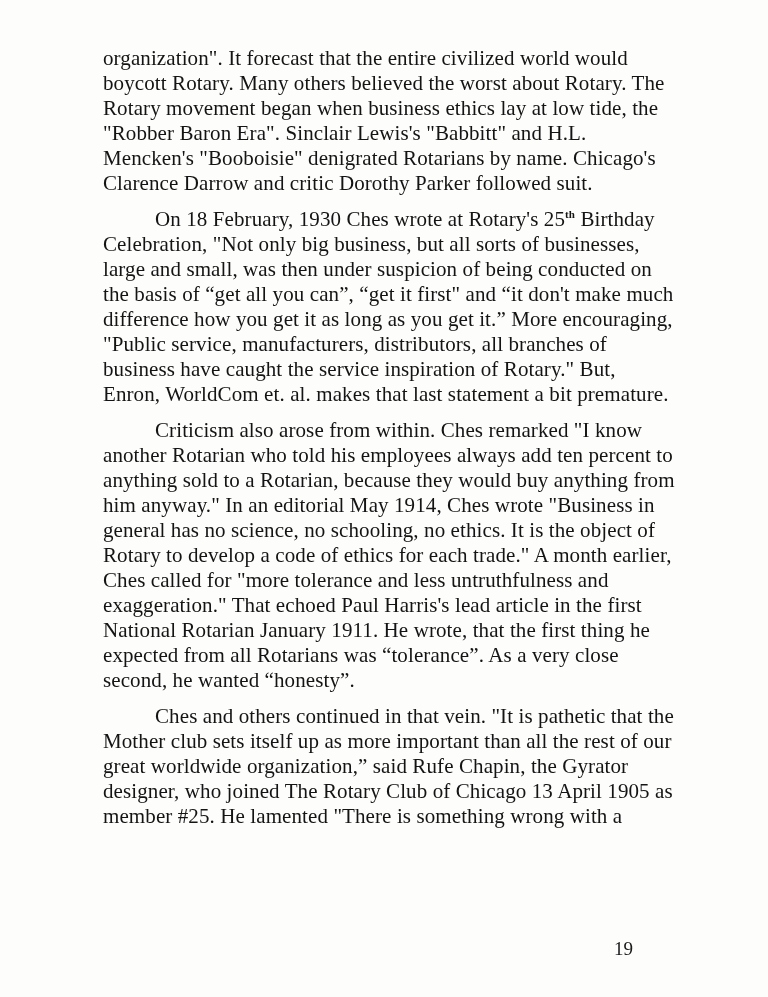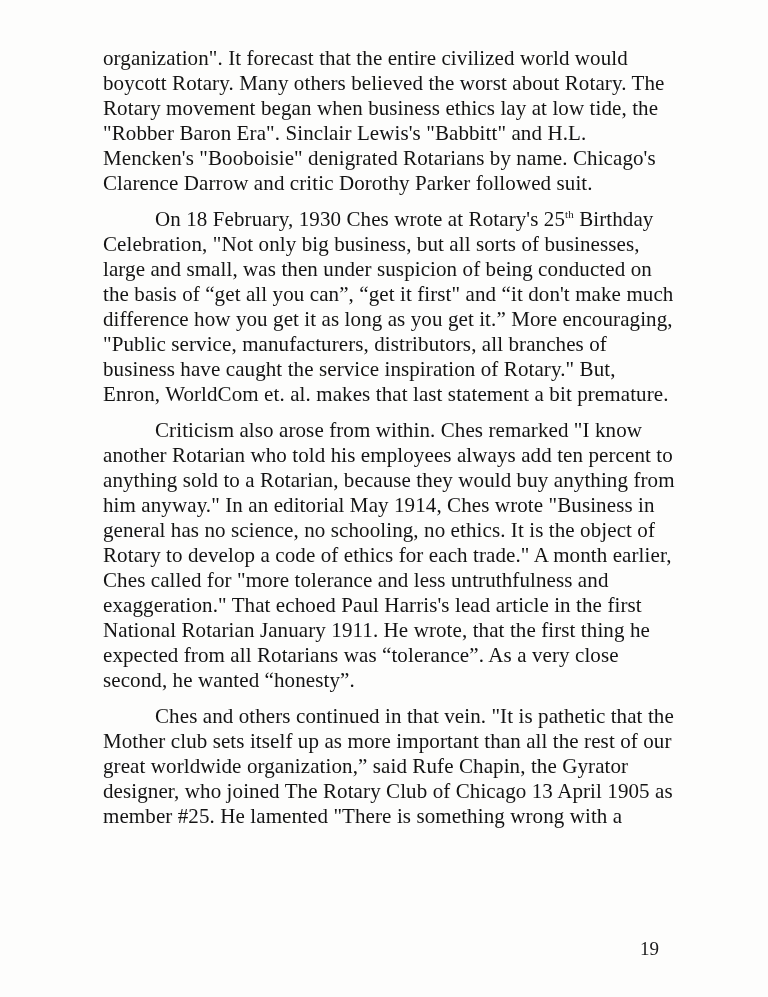--- a/index.html
+++ b/index.html
@@ -30,24 +30,25 @@
     margin: 0 0 11px 0;
     padding: 0;
   }
   .text-block p.indent {
     text-indent: 52px;
   }
   .text-block sup {
     font-size: 11px;
     line-height: 0;
     vertical-align: super;
+    font-weight: bold;
   }
   .page-number {
     position: absolute;
-    left: 640px;
+    left: 614px;
     top: 938px;
     font-size: 19px;
     color: #1a1a1a;
   }
 </style>
 </head>
 <body>
 
 <div class="page">
   <div class="text-block">

